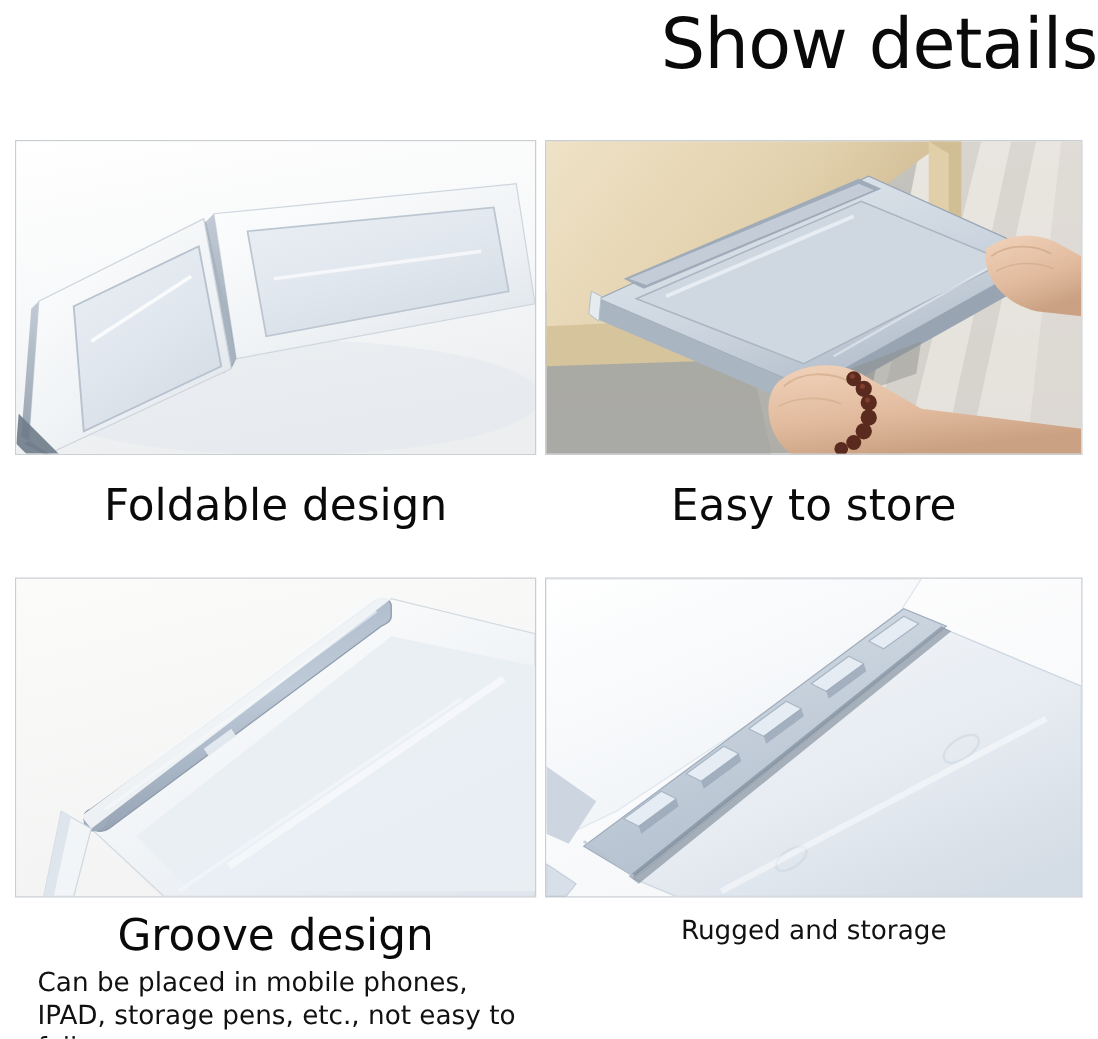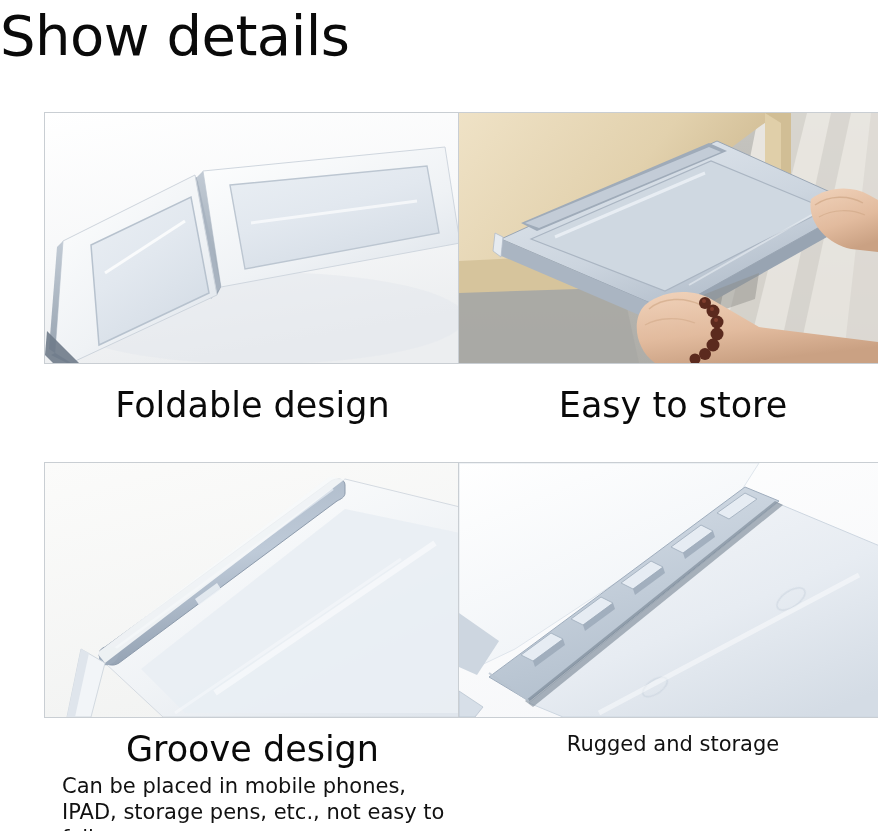--- a/index.html
+++ b/index.html
@@ -23,47 +23,46 @@
     height: 831px;
     background: #ffffff;
   }
 
   
   .page-title {
     position: absolute;
     left: 0;
     top: 2px;
     width: 878px;
-    text-align: left;
+    text-align: right;
     font-size: 56px;
     line-height: 68px;
     font-weight: 400;
     letter-spacing: -0.5px;
     color: #0a0a0a;
     white-space: nowrap;
   }
 
   
   .feature-grid {
     position: absolute;
     left: 0;
     top: 112px;
     width: 878px;
     height: 719px;
   }
 
   .feature-card {
     position: absolute;
     box-sizing: border-box;
-    margin-left: 32px;
   }
   .card-r0 { top: 0px; }
   .card-r1 { top: 350px; }
   .card-c0 { left: 12px;  width: 417px; }
-  .card-c1 { left: 426px; width: 430px; }
+  .card-c1 { left: 436px; width: 430px; }
 
   .photo-frame {
     position: relative;
     box-sizing: border-box;
     border: 1px solid #c9ced3;
     background: #fdfdfd;
     overflow: hidden;
     width: 100%;
     height: 252px;
   }

